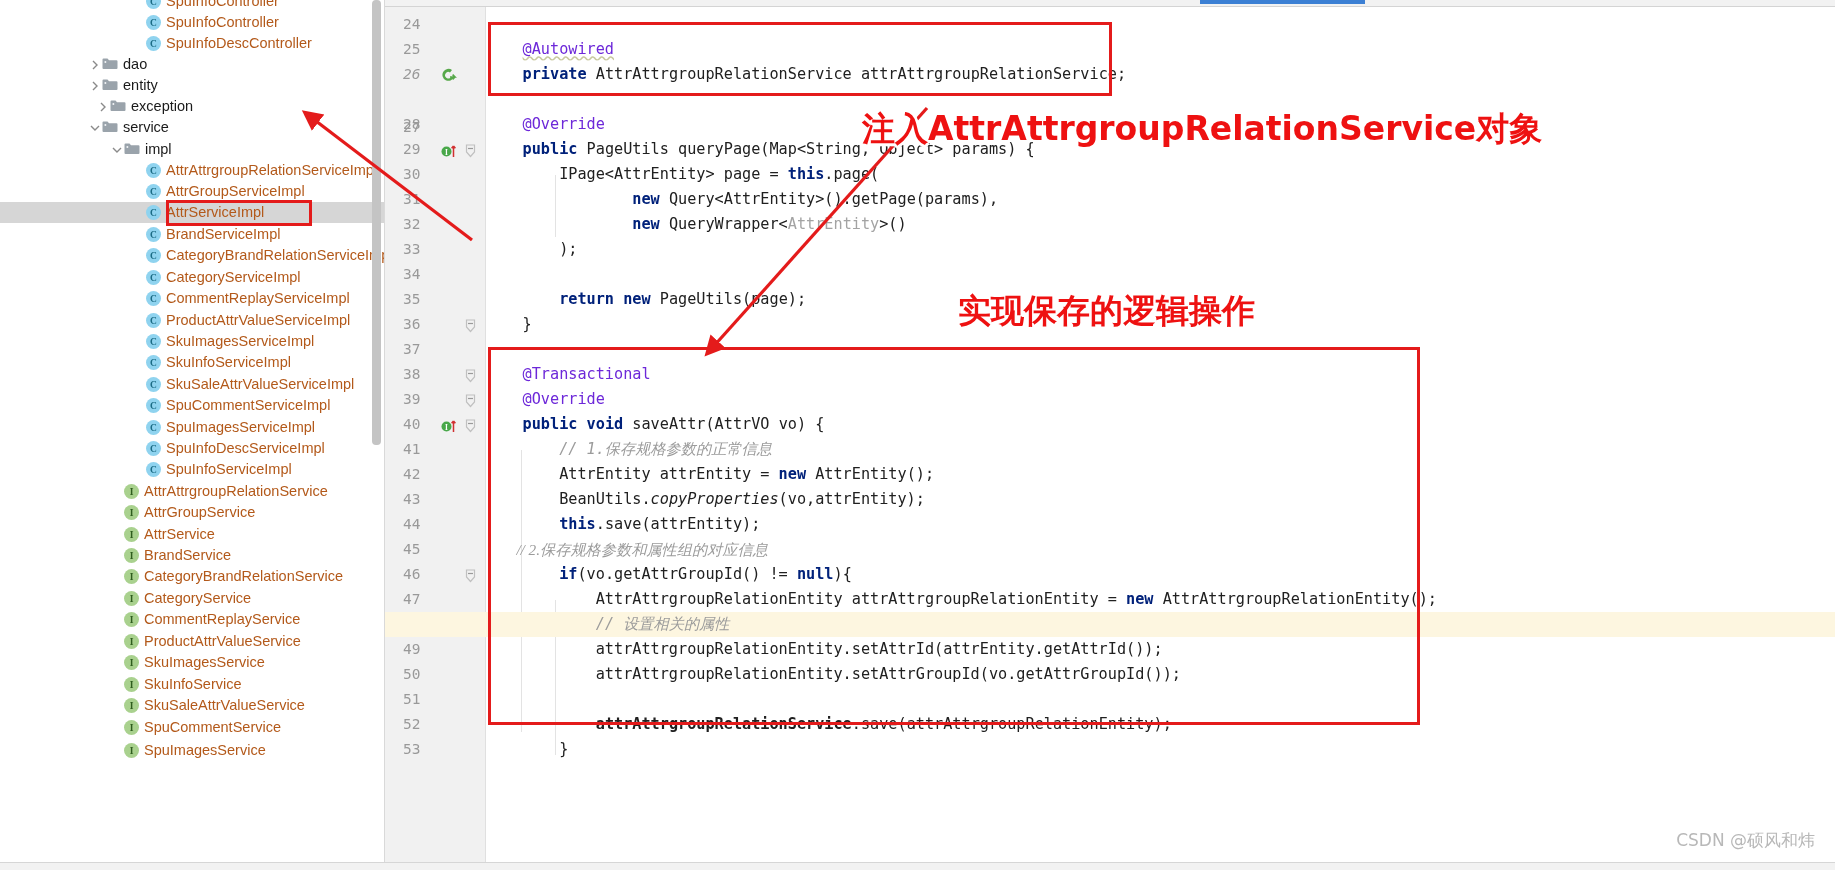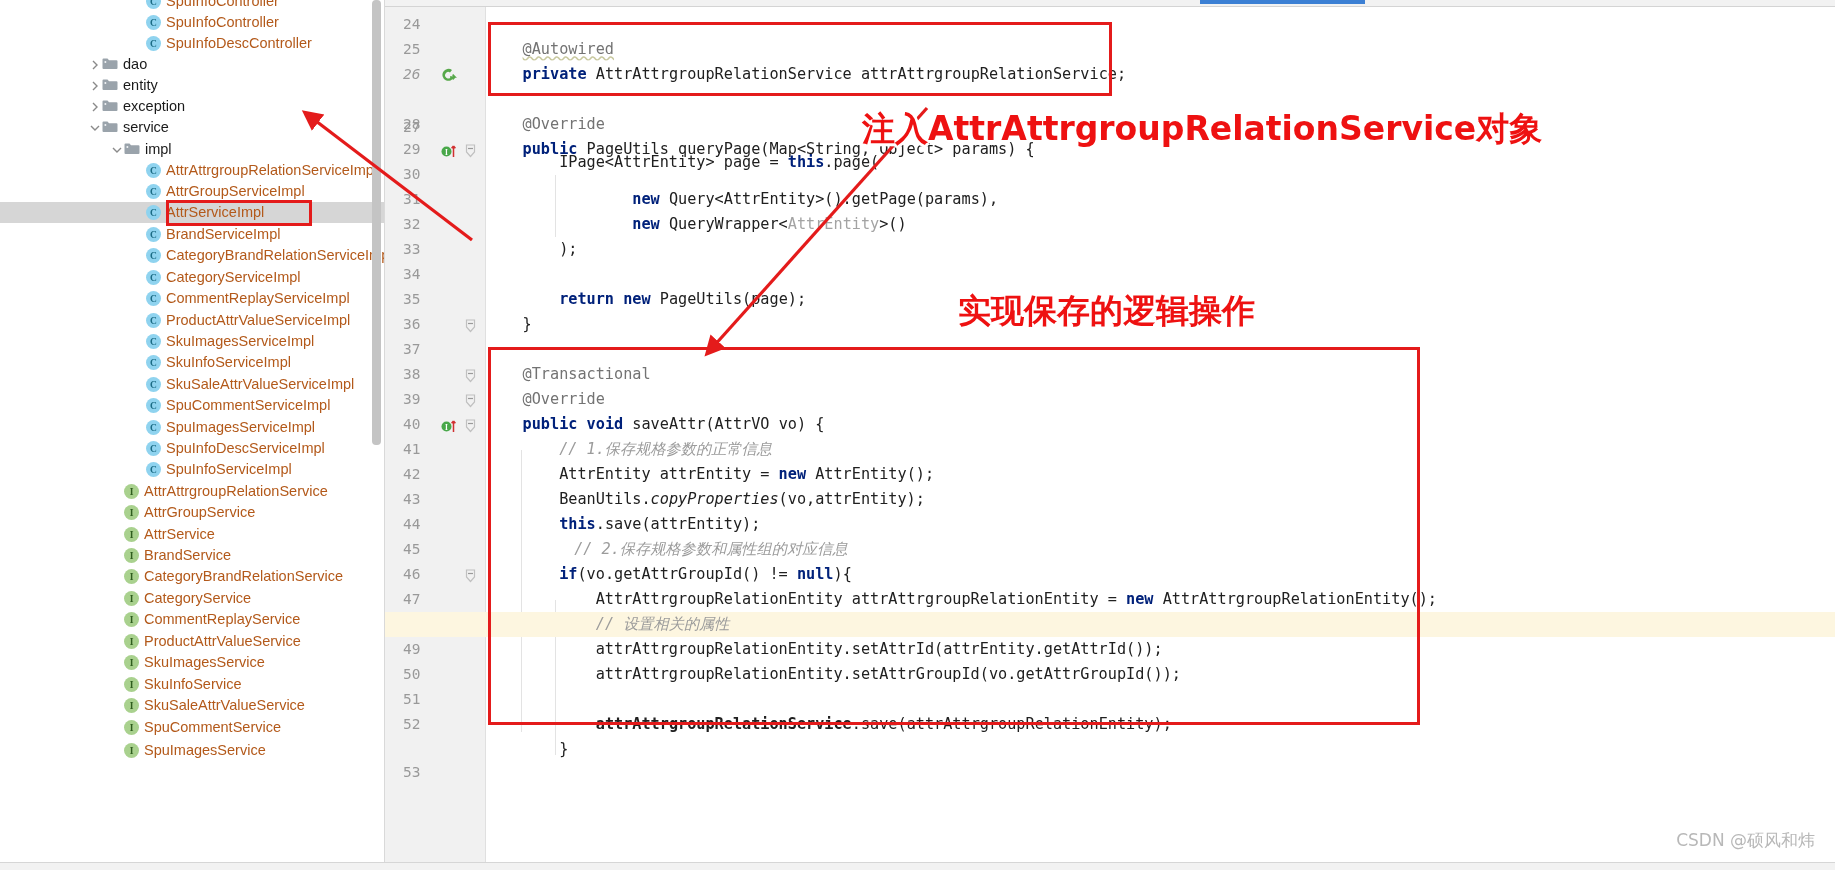--- a/index.html
+++ b/index.html
@@ -60,21 +60,21 @@
   .gmark { position:absolute; left:52px; top:5px; width:16px; height:16px; }
   .fold { position:absolute; left:75px; top:5px; width:13px; height:16px; }
 
   .cl {
     position:absolute; left:0; height:25px; line-height:25px;
     white-space:pre; font-family:"DejaVu Sans Mono", monospace;
     font-size:15.2px; color:#202020;
   }
   .hl-row { position:absolute; left:0; width:1450px; height:25px; background:#fdf6e0; }
   .kw   { color:#00217a; font-weight:bold; }
-  .ann  { color:#737373; }
+  .ann  { color:#6d28d9; }
   .cm   { color:#9b9b9b; font-style:italic; }
   .gray { color:#a3a3a3; }
   .ital { font-style:italic; }
   .bold { font-weight:bold; }
   .squiggle { text-decoration: underline wavy #c9c9a0; text-decoration-skip-ink:none; }
 
   .indent-guide { position:absolute; width:1px; background:#e3e3e3; }
 
   
   .redbox { position:absolute; border:3px solid #e41b1b; background:transparent; }
@@ -144,21 +144,21 @@
             <svg width="8" height="10" viewBox="0 0 8 10">
               <path d="M2 1 L6 5 L2 9" fill="none" stroke="#8a8a8a" stroke-width="1.4"></path>
             </svg>
           </div>
           <span class="folder-ic"><svg width="16" height="13" viewBox="0 0 16 13">
               <path d="M0.5 2.5 A1 1 0 0 1 1.5 1.5 H5.5 L7 3.2 H14.5 A1 1 0 0 1 15.5 4.2 V11 A1 1 0 0 1 14.5 12 H1.5 A1 1 0 0 1 0.5 11 Z" fill="#9aa3ab"></path>
               <circle cx="3.4" cy="5.1" r="1.0" fill="#f2f4f6"></circle>
             </svg></span>
           <span class="tlabel lbl-folder">entity</span>
         </div>
-        <div class="tree-row" style="position: absolute; top: 96px; left: 0px; width: 421px;">
+        <div class="tree-row" style="position: absolute; top: 96px; left: 8px; width: 421px;">
           <div style="width: 88px; min-width: 88px;"></div>
           <div class="arrow">
             <svg width="8" height="10" viewBox="0 0 8 10">
               <path d="M2 1 L6 5 L2 9" fill="none" stroke="#8a8a8a" stroke-width="1.4"></path>
             </svg>
           </div>
           <span class="folder-ic"><svg width="16" height="13" viewBox="0 0 16 13">
               <path d="M0.5 2.5 A1 1 0 0 1 1.5 1.5 H5.5 L7 3.2 H14.5 A1 1 0 0 1 15.5 4.2 V11 A1 1 0 0 1 14.5 12 H1.5 A1 1 0 0 1 0.5 11 Z" fill="#9aa3ab"></path>
               <circle cx="3.4" cy="5.1" r="1.0" fill="#f2f4f6"></circle>
             </svg></span>
@@ -486,51 +486,51 @@
         </div>
         <div class="ln" style="top: 655px;">
           <span class="num">50</span>
         </div>
         <div class="ln" style="top: 680px;">
           <span class="num">51</span>
         </div>
         <div class="ln" style="top: 705px;">
           <span class="num">52</span>
         </div>
-        <div class="ln" style="top: 753px; margin-left: 38px;">
+        <div class="ln" style="top: 730px; margin-left: 38px;">
           <span class="num">53</span>
         </div>
       </div>
     <div id="gutterSep"></div>
     <div id="codearea">
         <div class="indent-guide" style="left: 69px; top: 168px; height: 62px;"></div>
         <div class="indent-guide" style="left: 35px; top: 443px; height: 282px;"></div>
         <div class="indent-guide" style="left: 69px; top: 593px; height: 155px;"></div>
         <div class="cl" style="top: 5px; left: 0px;"></div>
         <div class="cl" style="top: 30px; left: 0px;">    <span class="ann squiggle">@Autowired</span></div>
         <div class="cl" style="top: 55px; left: 0px;">    <span class="kw">private</span> AttrAttrgroupRelationService attrAttrgroupRelationService;</div>
         <div class="cl" style="top: 80px; left: 0px;"></div>
         <div class="cl" style="top: 105px; left: 0px;">    <span class="ann">@Override</span></div>
         <div class="cl" style="top: 130px; left: 0px;">    <span class="kw">public</span> PageUtils queryPage(Map&lt;String, Object&gt; params) {</div>
-        <div class="cl" style="top: 143px; left: 0px;">        IPage&lt;AttrEntity&gt; page = <span class="kw">this</span>.page(</div>
+        <div class="cl" style="top: 155px; left: 0px;">        IPage&lt;AttrEntity&gt; page = <span class="kw">this</span>.page(</div>
         <div class="cl" style="top: 180px; left: 0px;">                <span class="kw">new</span> Query&lt;AttrEntity&gt;().getPage(params),</div>
         <div class="cl" style="top: 205px; left: 0px;">                <span class="kw">new</span> QueryWrapper&lt;<span class="gray">AttrEntity</span>&gt;()</div>
         <div class="cl" style="top: 230px; left: 0px;">        );</div>
         <div class="cl" style="top: 255px; left: 0px;"></div>
         <div class="cl" style="top: 280px; left: 0px;">        <span class="kw">return</span> <span class="kw">new</span> PageUtils(page);</div>
         <div class="cl" style="top: 305px; left: 0px;">    }</div>
         <div class="cl" style="top: 330px; left: 0px;"></div>
         <div class="cl" style="top: 355px; left: 0px;">    <span class="ann">@Transactional</span></div>
         <div class="cl" style="top: 380px; left: 0px;">    <span class="ann">@Override</span></div>
         <div class="cl" style="top: 405px; left: 0px;">    <span class="kw">public</span> <span class="kw">void</span> saveAttr(AttrVO vo) {</div>
         <div class="cl" style="top: 430px; left: 0px;">        <span class="cm">// 1.保存规格参数的正常信息</span></div>
         <div class="cl" style="top: 455px; left: 0px;">        AttrEntity attrEntity = <span class="kw">new</span> AttrEntity();</div>
         <div class="cl" style="top: 480px; left: 0px;">        BeanUtils.<span class="ital">copyProperties</span>(vo,attrEntity);</div>
         <div class="cl" style="top: 505px; left: 0px;">        <span class="kw">this</span>.save(attrEntity);</div>
-        <div class="cl" style="top: 530px; left: 15px;">        <span class="cm">// 2.保存规格参数和属性组的对应信息</span></div>
+        <div class="cl" style="top: 530px; left: 0px; font-family: Liberation Serif, serif;">        <span class="cm">// 2.保存规格参数和属性组的对应信息</span></div>
         <div class="cl" style="top: 555px; left: 0px;">        <span class="kw">if</span>(vo.getAttrGroupId() != <span class="kw">null</span>){</div>
         <div class="cl" style="top: 580px; left: 0px;">            AttrAttrgroupRelationEntity attrAttrgroupRelationEntity = <span class="kw">new</span> AttrAttrgroupRelationEntity();</div>
         <div class="hl-row" style="top: 605px; left: -101px;"></div>
         <div class="cl" style="top: 605px; left: 0px;">            <span class="cm">// 设置相关的属性</span></div>
         <div class="cl" style="top: 655px; left: 0px;">            attrAttrgroupRelationEntity.setAttrGroupId(vo.getAttrGroupId());</div>
         <div class="cl" style="top: 630px; left: 0px;">            attrAttrgroupRelationEntity.setAttrId(attrEntity.getAttrId());</div>
         <div class="cl" style="top: 705px; left: 0px;">            <span class="bold">attrAttrgroupRelationService</span>.save(attrAttrgroupRelationEntity);</div>
         <div class="cl" style="top: 730px; left: 0px;">        }</div>
       </div>
 

